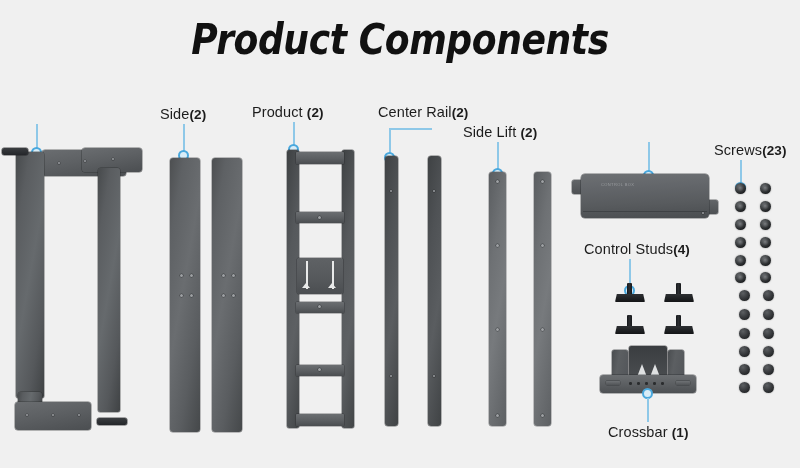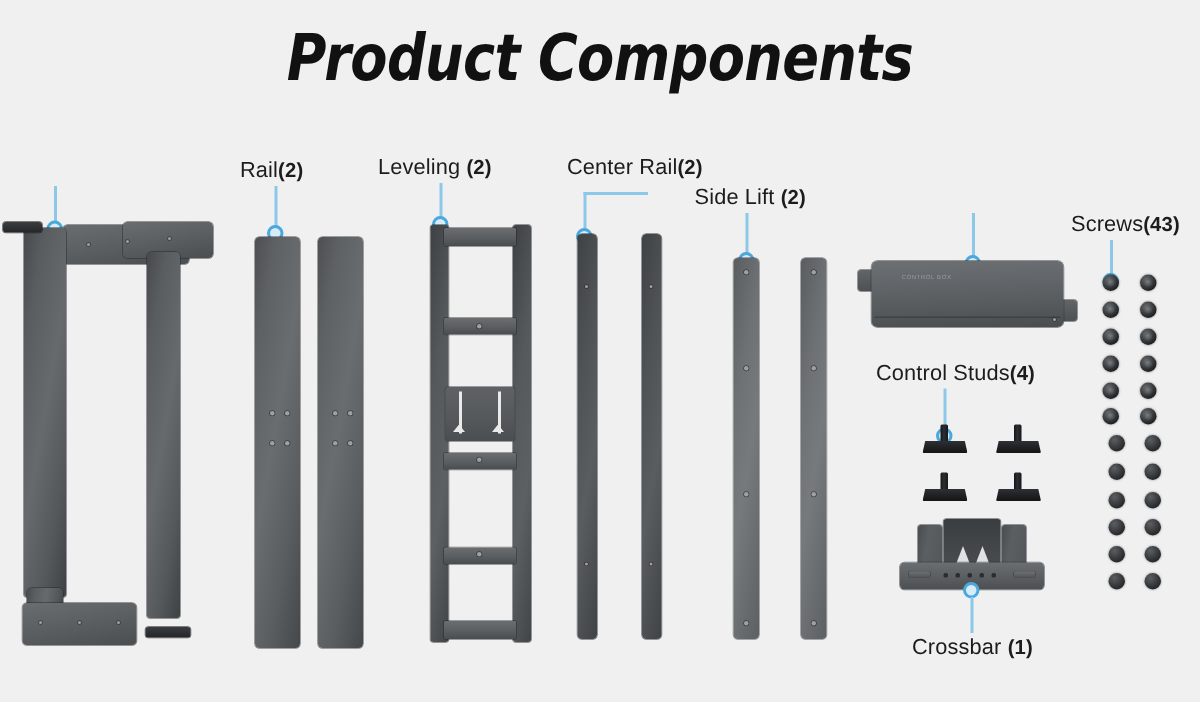--- a/index.html
+++ b/index.html
@@ -209,40 +209,40 @@
     <div class="part lc-col" style="left:98px;top:168px;width:22px;height:244px;"></div>
     <div class="hole sm" style="left:58px;top:162px;"></div>
     <div class="hole sm" style="left:84px;top:160px;"></div>
     <div class="hole sm" style="left:112px;top:158px;"></div>
     <div class="hole sm" style="left:26px;top:414px;"></div>
     <div class="hole sm" style="left:52px;top:414px;"></div>
     <div class="hole sm" style="left:78px;top:414px;"></div>
   </div>
 
   <div class="lbl" style="left:160px;top:106px;">
-    <span>Rail</span><b>(2)</b>
+    <span>Side</span><b>(2)</b>
   </div>
   <div class="lead v" style="left:183px;top:124px;height:28px;"></div>
   <div class="dot" style="left:178px;top:150px;"></div>
 
   <div>
     <div class="part bar" style="left:170px;top:158px;width:30px;height:274px;"></div>
     <div class="hole" style="left:180px;top:274px;"></div>
     <div class="hole" style="left:190px;top:274px;"></div>
     <div class="hole" style="left:180px;top:294px;"></div>
     <div class="hole" style="left:190px;top:294px;"></div>
     <div class="part bar" style="left:212px;top:158px;width:30px;height:274px;"></div>
     <div class="hole" style="left:222px;top:274px;"></div>
     <div class="hole" style="left:232px;top:274px;"></div>
     <div class="hole" style="left:222px;top:294px;"></div>
     <div class="hole" style="left:232px;top:294px;"></div>
   </div>
 
   <div class="lbl" style="left:252px;top:104px;">
-    <span>Leveling</span>
+    <span>Product</span>
     <b>(2)</b>
   </div>
   <div class="lead v" style="left:293px;top:122px;height:24px;"></div>
   <div class="dot" style="left:288px;top:144px;"></div>
 
   <div>
     <div class="part cb-rail" style="left:287px;top:150px;width:12px;height:278px;"></div>
     <div class="part cb-rail" style="left:342px;top:150px;width:12px;height:278px;"></div>
     <div class="part cb-rung" style="left:296px;top:152px;width:48px;height:12px;"></div>
     <div class="part cb-rung" style="left:296px;top:212px;width:48px;height:11px;"></div>
@@ -301,21 +301,21 @@
   <div>
     <div class="ctrl-tab" style="position:absolute;left:572px;top:180px;width:12px;height:14px;"></div>
     <div class="ctrl-tab" style="position:absolute;left:706px;top:200px;width:12px;height:14px;"></div>
     <div class="part ctrlbox" style="left:581px;top:174px;width:128px;height:44px;"></div>
     <div class="ctrl-txt" style="left:601px;top:182px;">CONTROL BOX</div>
     <div class="ctrl-seam" style="left:583px;top:211px;width:124px;"></div>
     <div class="hole sm" style="left:702px;top:212px;"></div>
   </div>
 
   <div class="lbl" style="left:714px;top:142px;">
-    <span>Screws</span><b>(43)</b>
+    <span>Screws</span><b>(23)</b>
   </div>
   <div class="lead v" style="left:740px;top:160px;height:24px;"></div>
   <div class="dot" style="left:735px;top:182px;"></div>
 
   <div>
 
     <div class="screw-washer" style="left:735px;top:183px;"></div>
       <div class="screw-washer" style="left:760px;top:183px;"></div>
     <div class="screw-washer" style="left:735px;top:201px;"></div>
       <div class="screw-washer" style="left:760px;top:201px;"></div>

